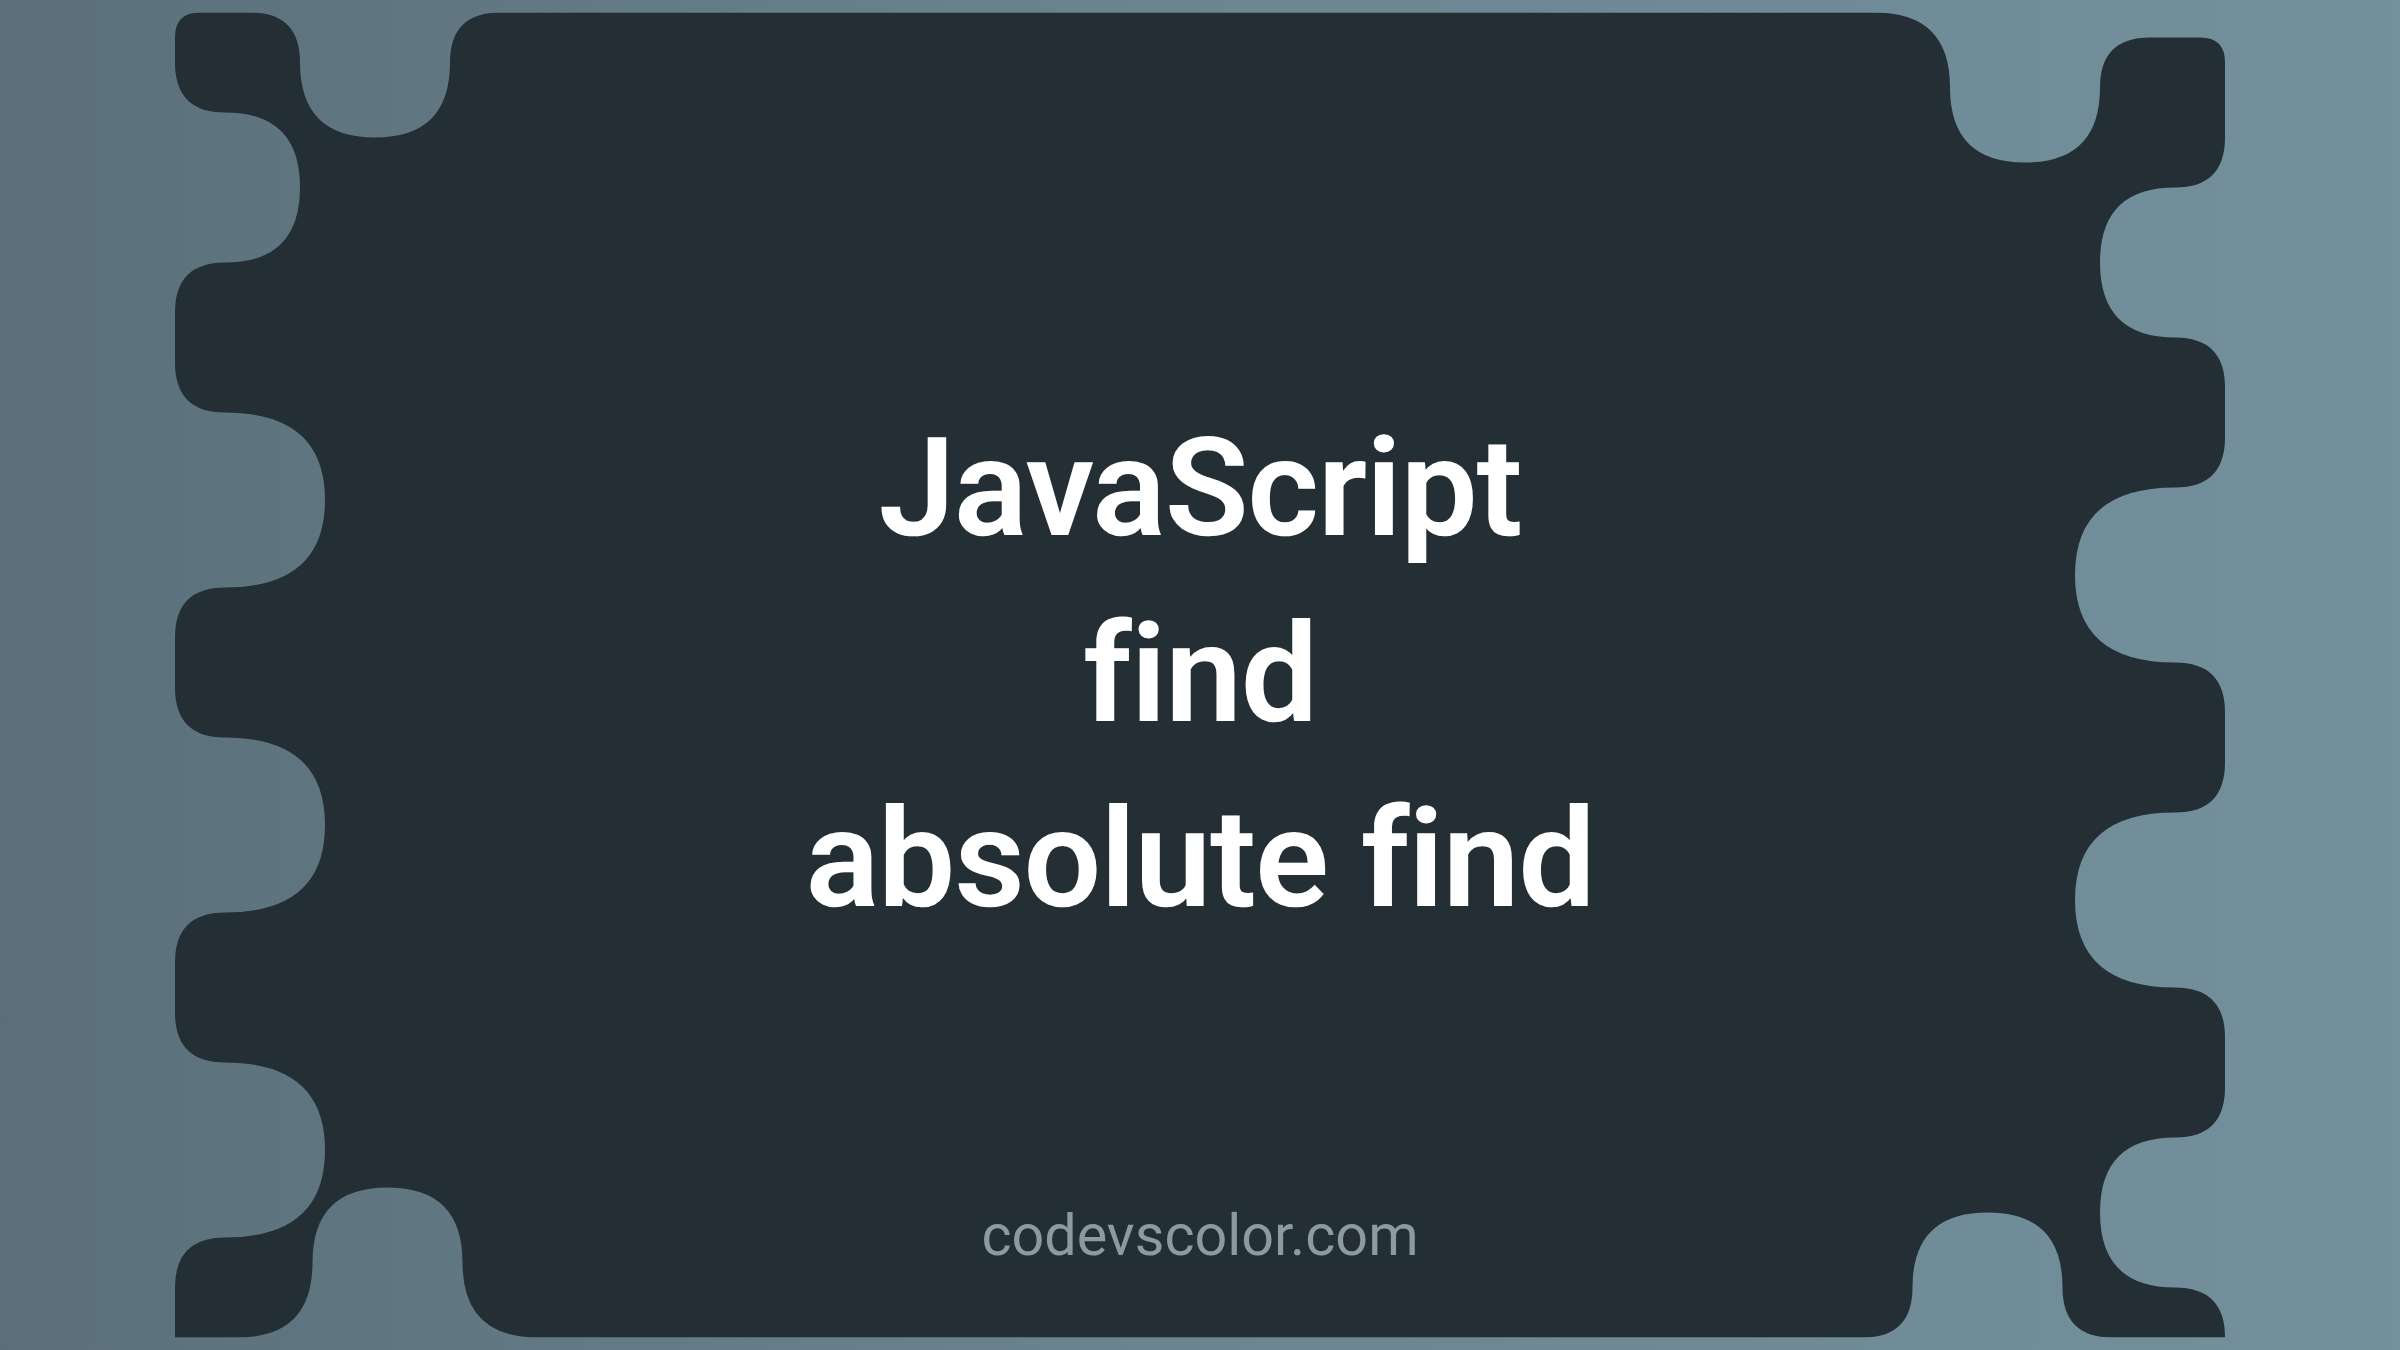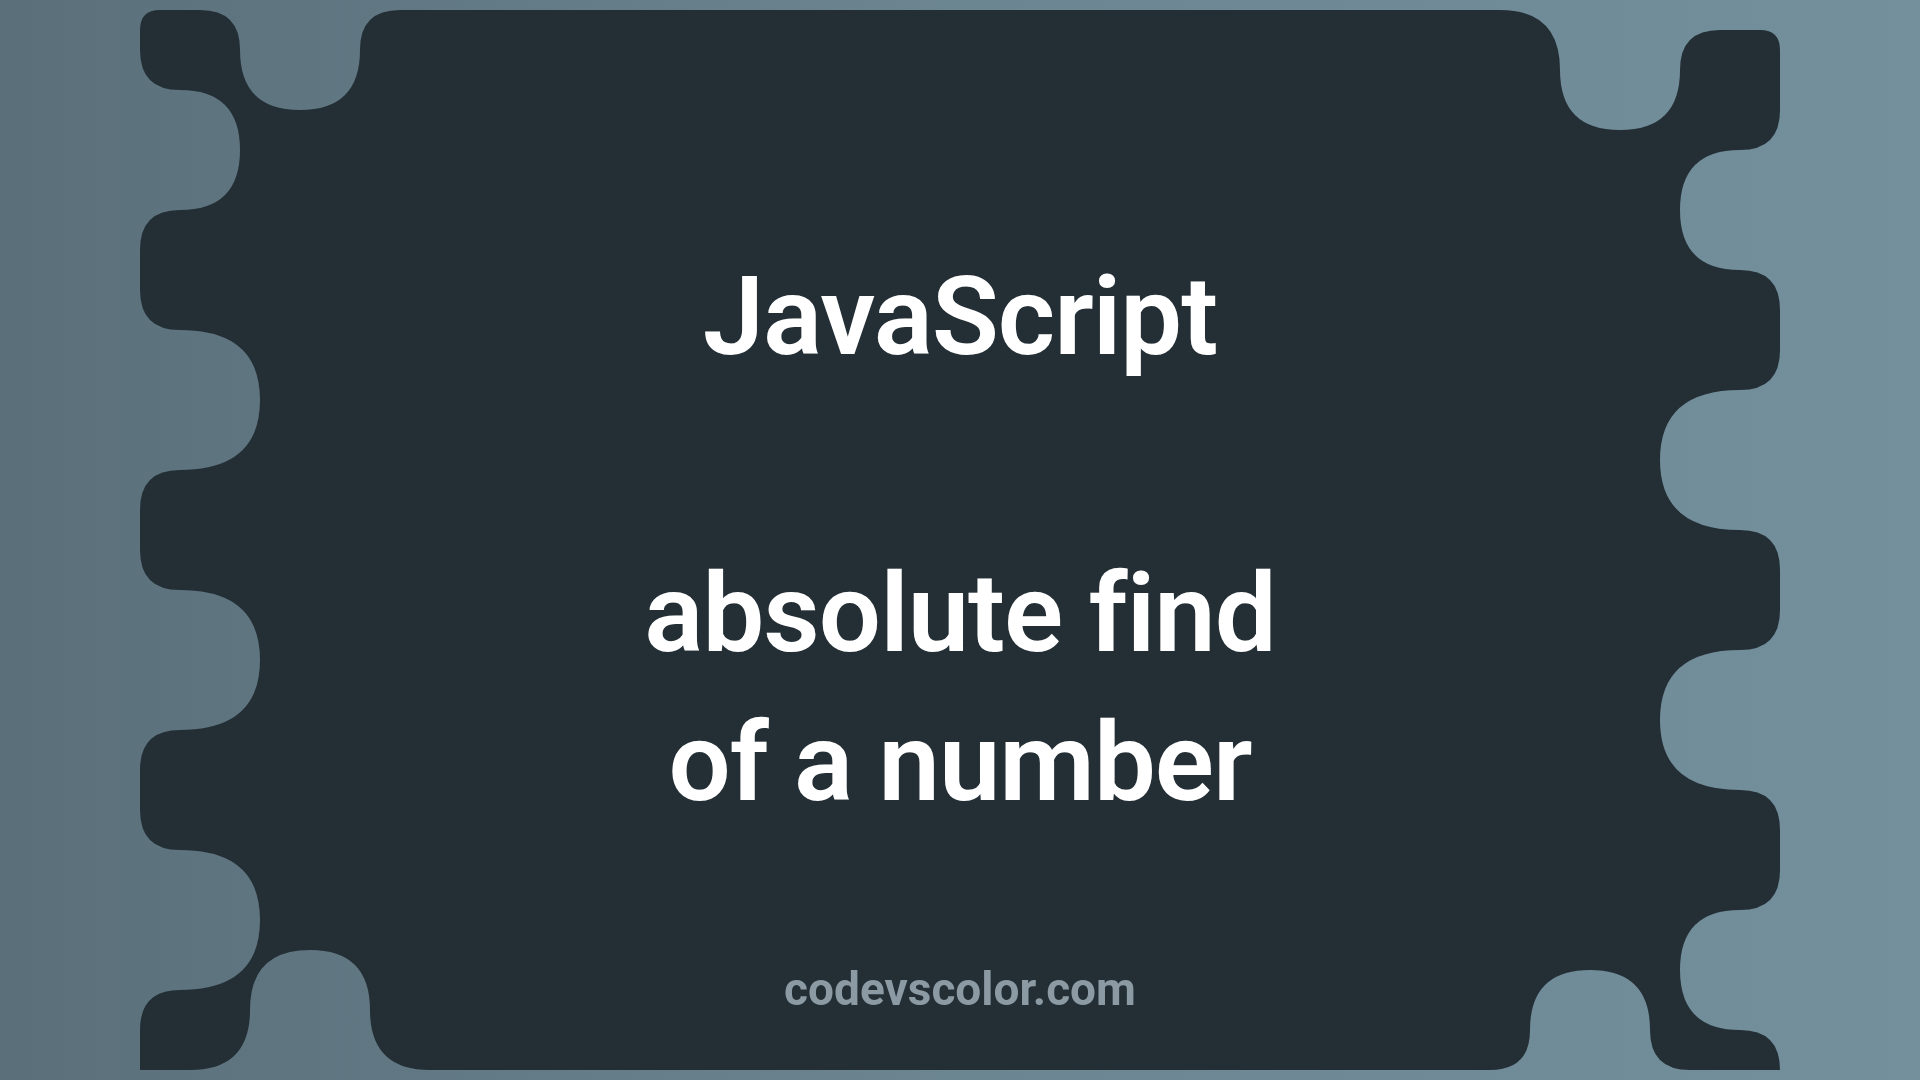--- a/index.html
+++ b/index.html
@@ -55,21 +55,21 @@
       letter-spacing: -1px;
     }
     
     .attribution {
       position: absolute;
       bottom: 64px;
       left: 50%;
       transform: translateX(-50%);
       color: #8b9aa3;
       font-size: 46px;
-      font-weight: 700;
+      font-weight: 400;
     }
   </style>
 </head>
 <body>
 
 <div class="blob-container">
   <svg class="blob" viewBox="0 0 1640 1060" preserveAspectRatio="none">
     <path d="
       M 280 0 
       L 1360 0
@@ -137,19 +137,18 @@
       Q 100 100 160 100
       Q 220 100 220 40
       Q 220 0 260 0
       Z
     "></path>
   </svg>
 
   <div class="content">
     <h1 class="title">
       <span>JavaScript</span><br>
-      <br>
+      <span>find</span><br>
       <span>absolute find</span><br>
-      <span>of a number</span>
     </h1>
     <div class="attribution">codevscolor.com</div>
   </div>
 </div>
 
 </body></html>

